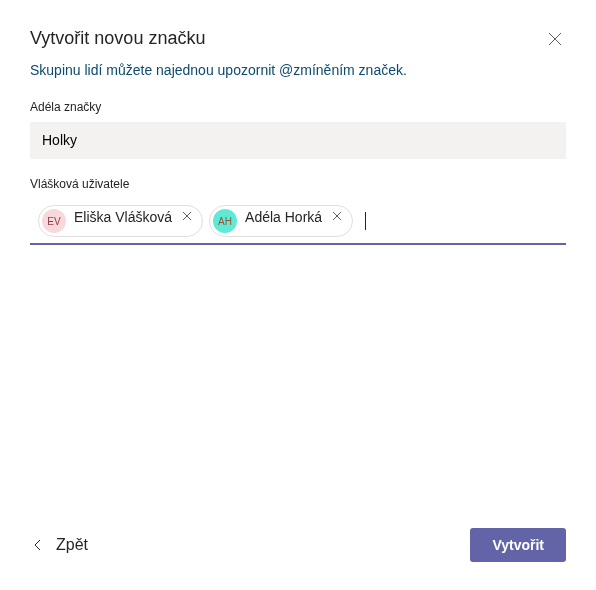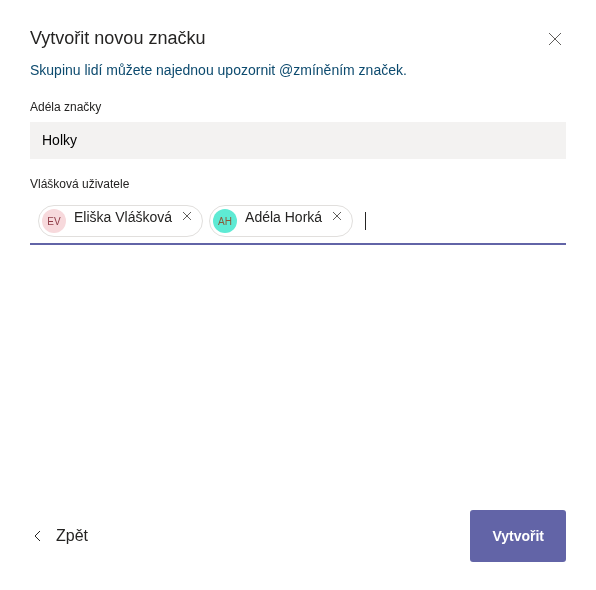--- a/index.html
+++ b/index.html
@@ -154,21 +154,21 @@
     }
     .back-btn svg {
       width: 8px;
       height: 12px;
     }
     .create-btn {
       background: #6264a7;
       color: #fff;
       border: none;
       border-radius: 3px;
-      padding: 18px 22px;
+      padding: 9px 22px;
       font-size: 14px;
       font-weight: 600;
       cursor: pointer;
       font-family: inherit;
     }
   </style>
 </head>
 <body>
 
 <div class="header">

